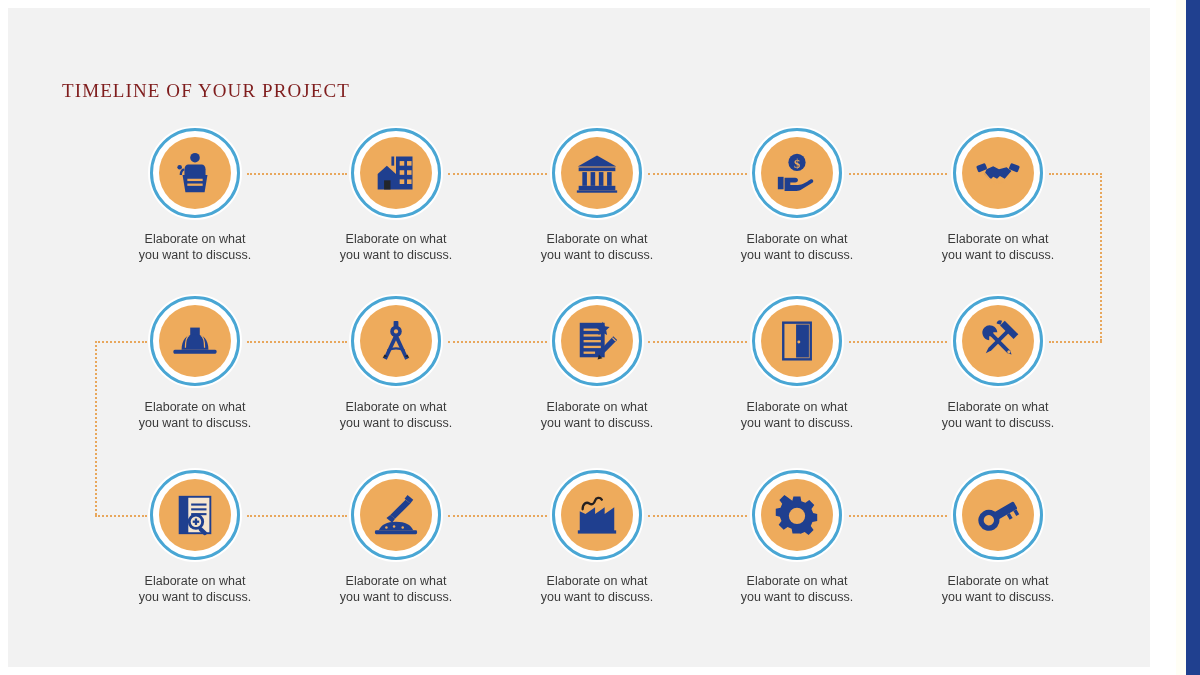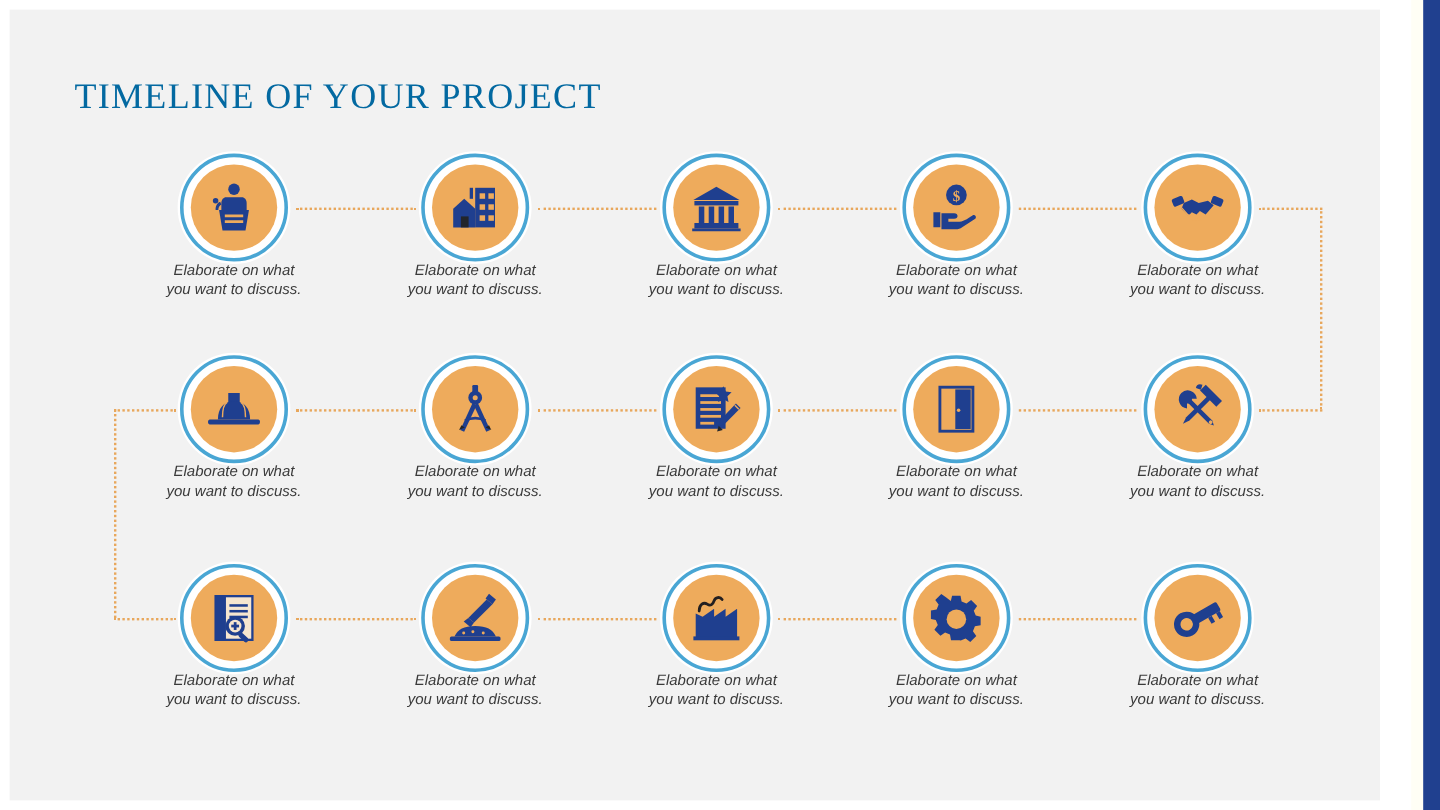--- a/index.html
+++ b/index.html
@@ -27,25 +27,25 @@
     background:#20408f;
   }
   #right-gap{
     position:absolute;
     right:14px;top:0;
     width:10px;height:675px;
     background:#fffef5;
   }
   #title{
     position:absolute;
-    left:62px;top:64px;
+    left:62px;top:80px;
     font-family:"Liberation Serif", serif;
-    font-size:30px;
+    font-size:19px;
     letter-spacing:1.1px;
-    color:#0369a1;
+    color:#7f1d1d;
     white-space:nowrap;
   }
 
   
   .conn{position:absolute;}
   .conn-h{
     height:0;
     border-top:2px dotted #e8a75c;
   }
   .conn-v{
@@ -71,25 +71,25 @@
     display:flex;align-items:center;justify-content:center;
   }
   .disc{
     width:72px;height:72px;
     border-radius:50%;
     background:#eeab5c;
     display:flex;align-items:center;justify-content:center;
   }
   .disc svg{display:block;}
   .caption{
+    margin-top:14px;
     font-size:12.5px;
     line-height:15.5px;
     color:#3a3a3a;
     white-space:pre-line;
-    font-style:italic;
   }
 </style>
 </head>
 <body>
 
 <div id="slide">
 
   <div id="canvas"></div>
 
   <div id="right-gap"></div>

